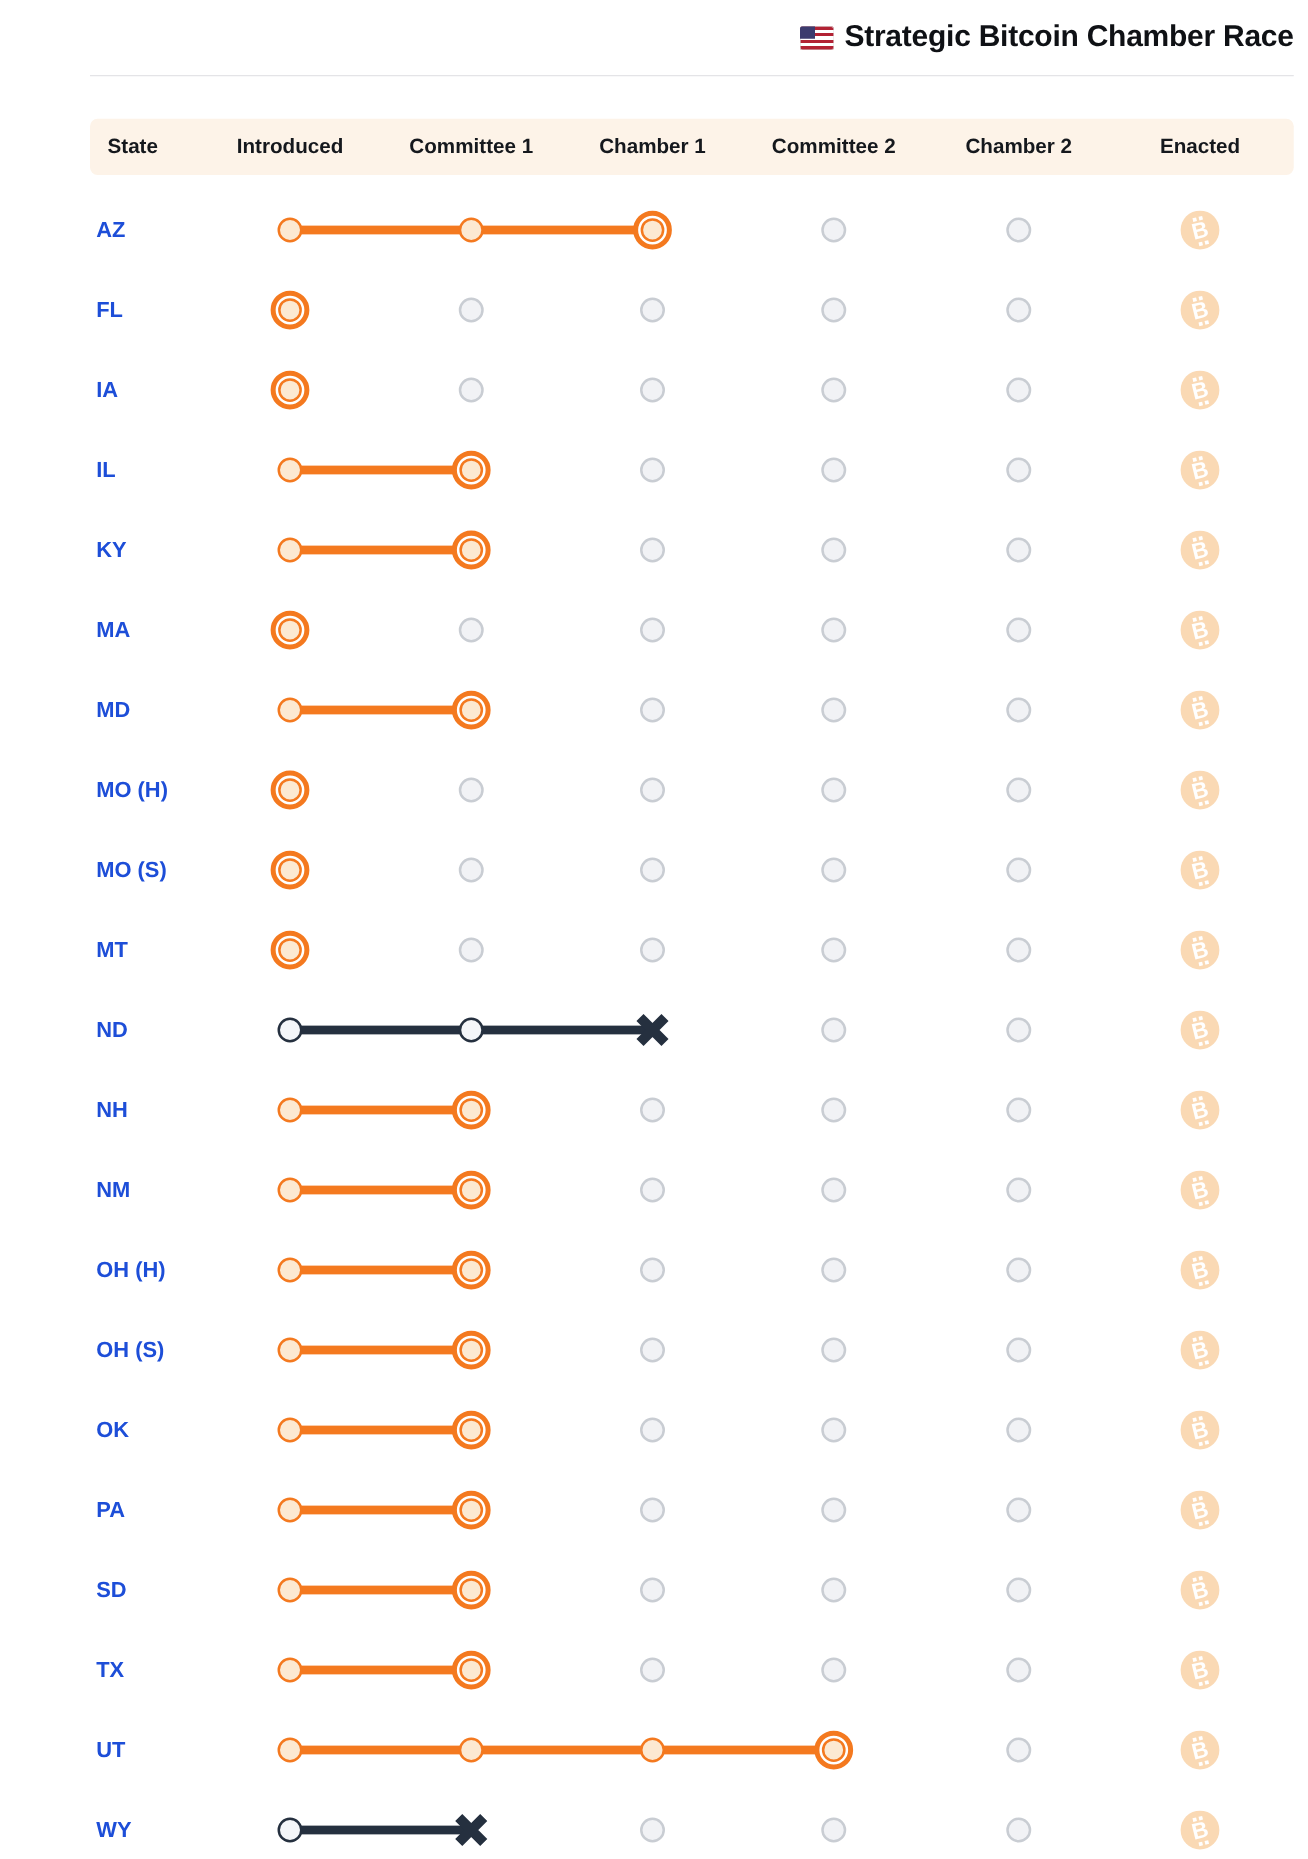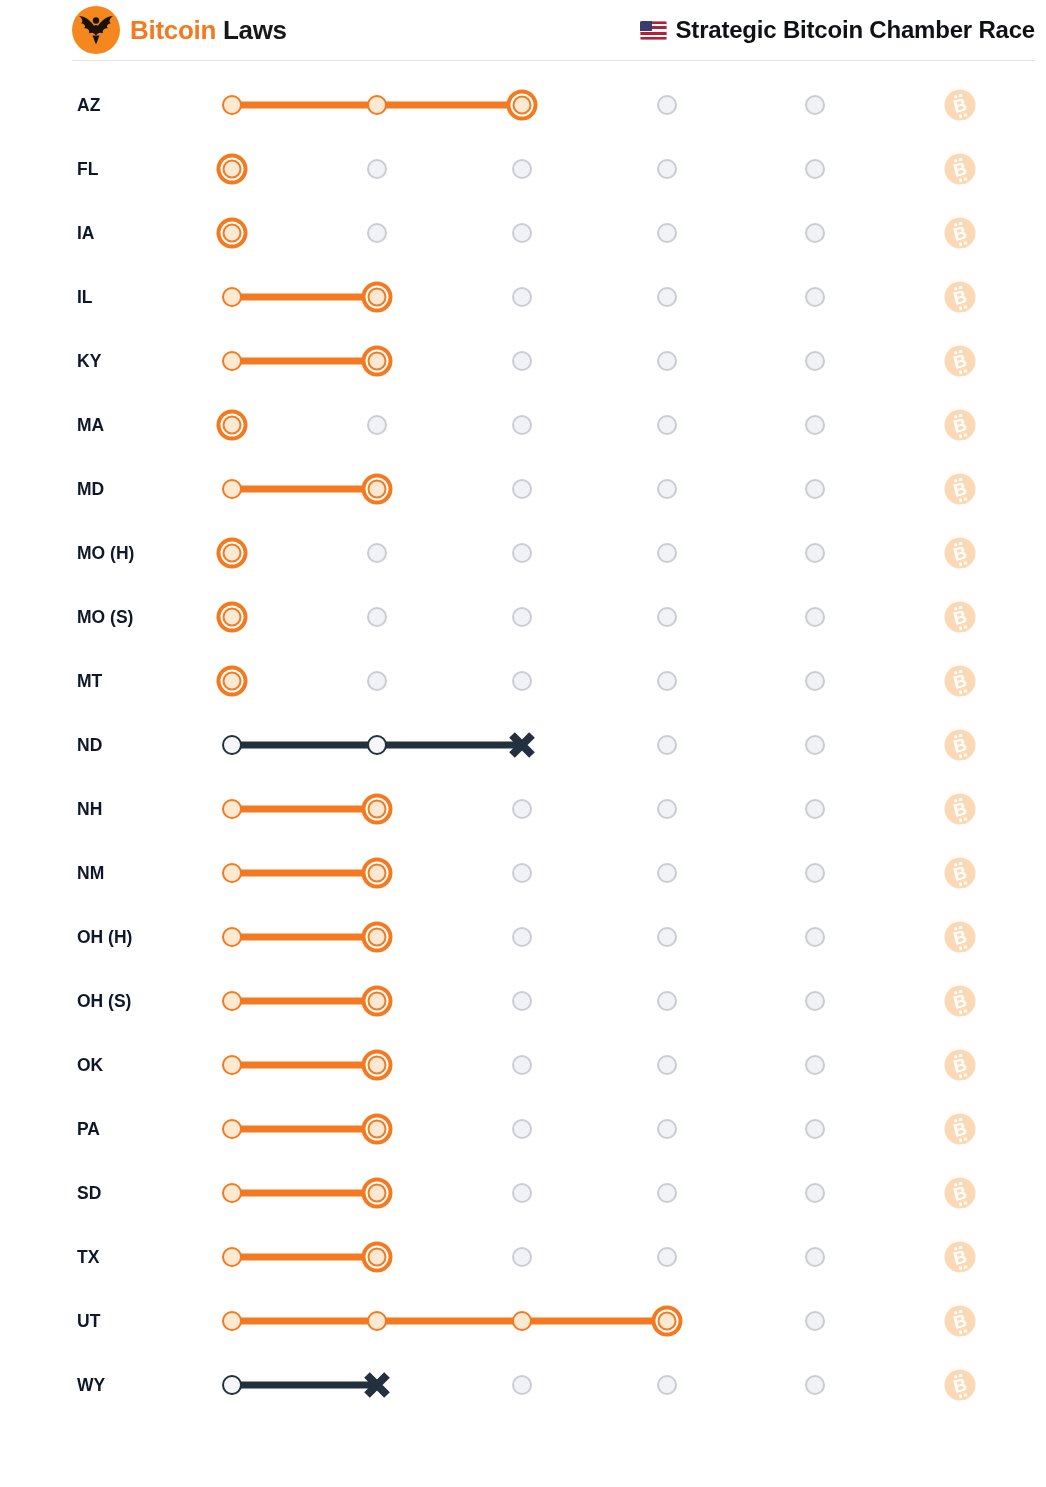--- a/index.html
+++ b/index.html
@@ -49,21 +49,21 @@
     position: absolute; top: 50%; transform: translate(-50%, -50%);
     font-size: 16.5px; font-weight: 700; color: #15181D; white-space: nowrap;
   }
   .col-h.first { left: 14px; transform: translateY(-50%); }
 
   
   .rows { margin-top: 12px; }
   .row { position: relative; height: 64px; }
   .state-label {
     position: absolute; left: 5px; top: 50%; transform: translateY(-50%);
-    font-size: 17.5px; font-weight: 700; color: #0f172a; white-space: nowrap;
+    font-size: 17.5px; font-weight: 700; color: #1d4ed8; white-space: nowrap;
   }
   .track-line {
     position: absolute; top: 50%; transform: translateY(-50%);
     height: 7px; z-index: 1;
   }
   .marker {
     position: absolute; top: 32px; transform: translate(-50%, -50%);
     z-index: 2;
   }
   .dot-passed {
@@ -102,38 +102,35 @@
   .btc-b .bar.t2 { top: -2.5px; left: 8px; }
   .btc-b .bar.b1 { bottom: -2.5px; left: 3px; }
   .btc-b .bar.b2 { bottom: -2.5px; left: 8px; }
 </style>
 </head>
 <body>
 
 <div class="page">
 
   <div class="topbar">
-    <div class="brand">
-      <svg class="logo-seal" viewBox="0 0 48 48">
-        <circle cx="24" cy="24" r="24" fill="#F4881F"></circle>
-        <g fill="#1A1208">
-          <path d="M24 23 C20 14.5, 12 10, 7 10 C11 13, 11.2 16, 9 17.2 C13 18, 14 20.2, 12 22.2 C16 22.2, 18 24.2, 17 27.2 C20 26.2, 22 26.5, 24 29.5 C26 26.5, 28 26.2, 31 27.2 C30 24.2, 32 22.2, 36 22.2 C34 20.2, 35 18, 39 17.2 C36.8 16, 37 13, 41 10 C36 10, 28 14.5, 24 23 Z"></path>
-          <circle cx="24" cy="14.5" r="3.2"></circle>
-          <path d="M20.5 29.5 L24 38.5 L27.5 29.5 Z"></path>
-          <rect x="22.2" y="19" width="3.6" height="7.5" rx="1.4"></rect>
-        </g>
-      </svg>
-      <span class="brand-text"><span class="brand-orange">Bitcoin</span> <span class="brand-dark">Laws</span></span>
-    </div>
     <div class="page-title-wrap">
       <span class="flag"></span>
       <span class="page-title">Strategic Bitcoin Chamber Race</span>
     </div>
   </div>
 
+  <div class="cols">
+    <span class="col-h first">State</span>
+    <span class="col-h" style="left:160px">Introduced</span>
+    <span class="col-h" style="left:305px">Committee 1</span>
+    <span class="col-h" style="left:450px">Chamber 1</span>
+    <span class="col-h" style="left:595px">Committee 2</span>
+    <span class="col-h" style="left:743px">Chamber 2</span>
+    <span class="col-h" style="left:888px">Enacted</span>
+  </div>
 
   <div class="rows">
       <div class="row">
         <div class="state-label">AZ</div>
         <div class="track-line" style="left: 160px; width: 290px; background: rgb(244, 121, 31);"></div>
         <div class="marker" style="left: 160px;">
           <div class="dot-passed"></div>
         </div>
         <div class="marker" style="left: 305px;">
           <div class="dot-passed"></div>

